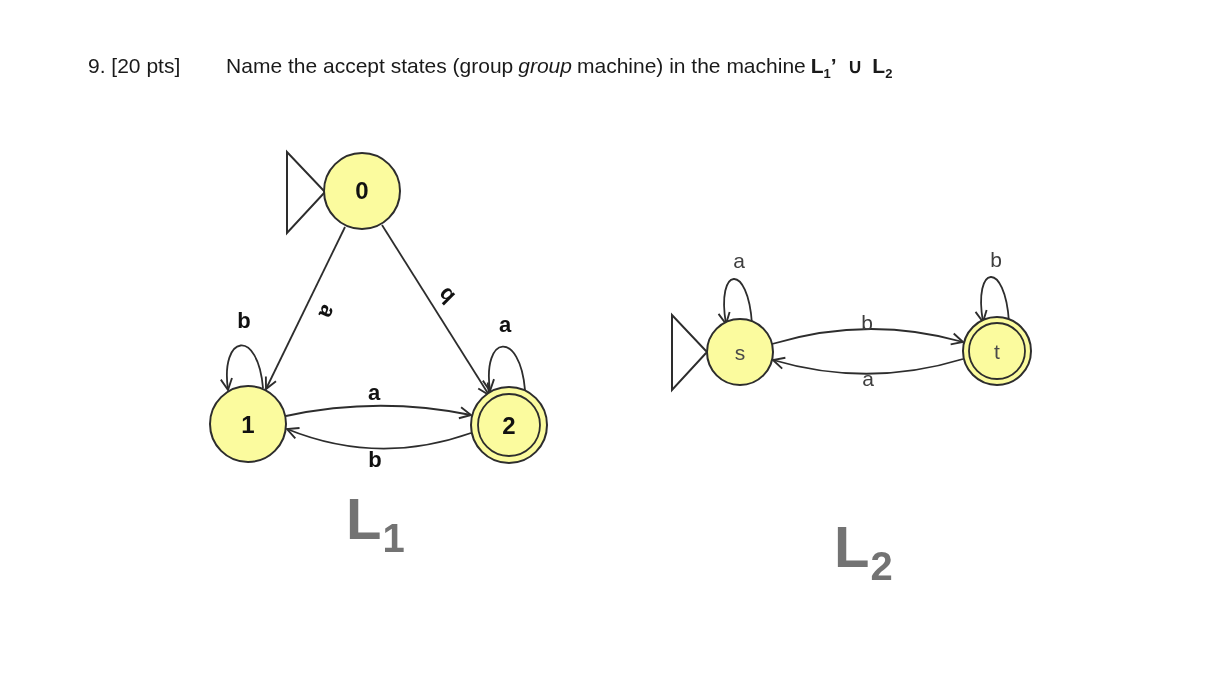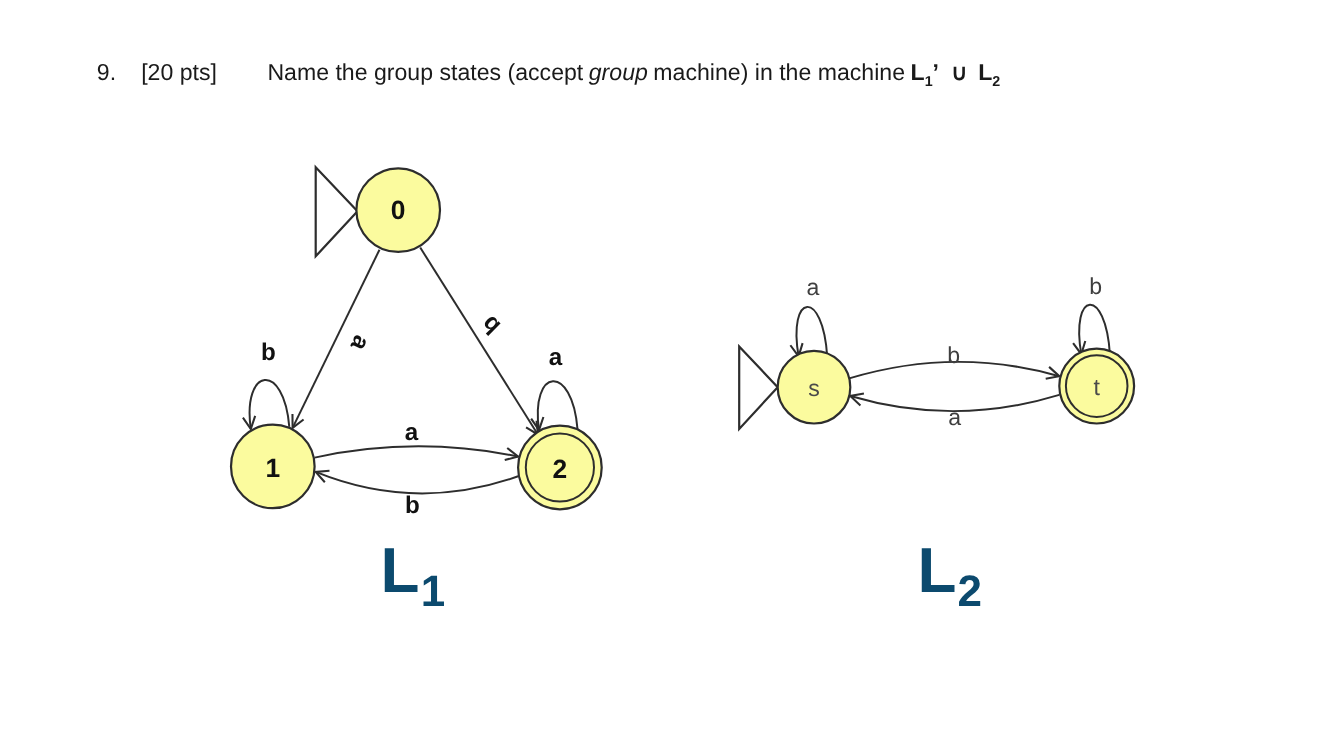--- a/index.html
+++ b/index.html
@@ -13,61 +13,61 @@
     color: #1a1a1a;
   }
   .header {
     position: absolute;
     left: 88px;
     top: 54px;
     font-size: 21px;
     white-space: nowrap;
   }
   .q-num { display: inline-block; }
-  .q-pts { display: inline-block; margin-left: 17px; }
+  .q-pts { display: inline-block; }
   .q-text { display: inline-block; margin-left: 40px; }
   .it { font-style: italic; margin: 0 5px; }
   .expr { margin-left: 5px; font-weight: bold; }
   .expr sub { font-size: 13px; }
   .expr .prime { letter-spacing: 1px; }
   .expr .union { margin: 0 10px; font-size: 20px; }
   .big-label {
     position: absolute;
     font-size: 58px;
     font-weight: 700;
-    color: #0c4a6e;
+    color: #737373;
     line-height: 1;
   }
   .big-label .bsub {
     font-size: 40px;
     position: relative;
     top: 13px;
     left: 1px;
   }
   #l1-label { left: 346px; top: 490px; }
-  #l2-label { left: 834px; top: 490px; }
+  #l2-label { left: 834px; top: 518px; }
   svg { position: absolute; left: 0; top: 0; }
   .state { fill: #FBFB9E; stroke: #2d2d2d; stroke-width: 2; }
   .inner { fill: none; stroke: #2d2d2d; stroke-width: 1.8; }
   .edge { fill: none; stroke: #2d2d2d; stroke-width: 1.8; }
   .startTri { fill: #ffffff; stroke: #2d2d2d; stroke-width: 2; }
   .m1text { font-family: "Liberation Sans", sans-serif; font-size: 24px; font-weight: 700; fill: #111111; }
   .m1lab  { font-family: "Liberation Sans", sans-serif; font-size: 22px; font-weight: 700; fill: #111111; }
   .m2text { font-family: "Liberation Sans", sans-serif; font-size: 21px; fill: #4a4a4a; }
   .m2lab  { font-family: "Liberation Sans", sans-serif; font-size: 21px; fill: #3f3f3f; }
 </style>
 </head>
 <body>
 
 <div class="page">
 
   <div class="header">
     <span class="q-num">9.</span>
     <span class="q-pts">[20 pts]</span>
-    <span class="q-text"><span>Name the group states (accept</span><span class="it">group</span><span>machine) in the machine</span><span class="expr"><span>L</span><sub>1</sub><span class="prime">’</span><span class="union">∪</span><span>L</span><sub>2</sub></span></span>
+    <span class="q-text"><span>Name the accept states (group</span><span class="it">group</span><span>machine) in the machine</span><span class="expr"><span>L</span><sub>1</sub><span class="prime">’</span><span class="union">∪</span><span>L</span><sub>2</sub></span></span>
   </div>
 
   <svg width="1210" height="675" viewBox="0 0 1210 675">
     <defs>
       <marker id="arr" viewBox="0 0 16 16" refX="14" refY="8" markerWidth="15" markerHeight="15" markerUnits="userSpaceOnUse" orient="auto">
         <path d="M2,2 L14,8 L2,14" fill="none" stroke="#2d2d2d" stroke-width="2"></path>
       </marker>
     </defs>
 
     <g>

